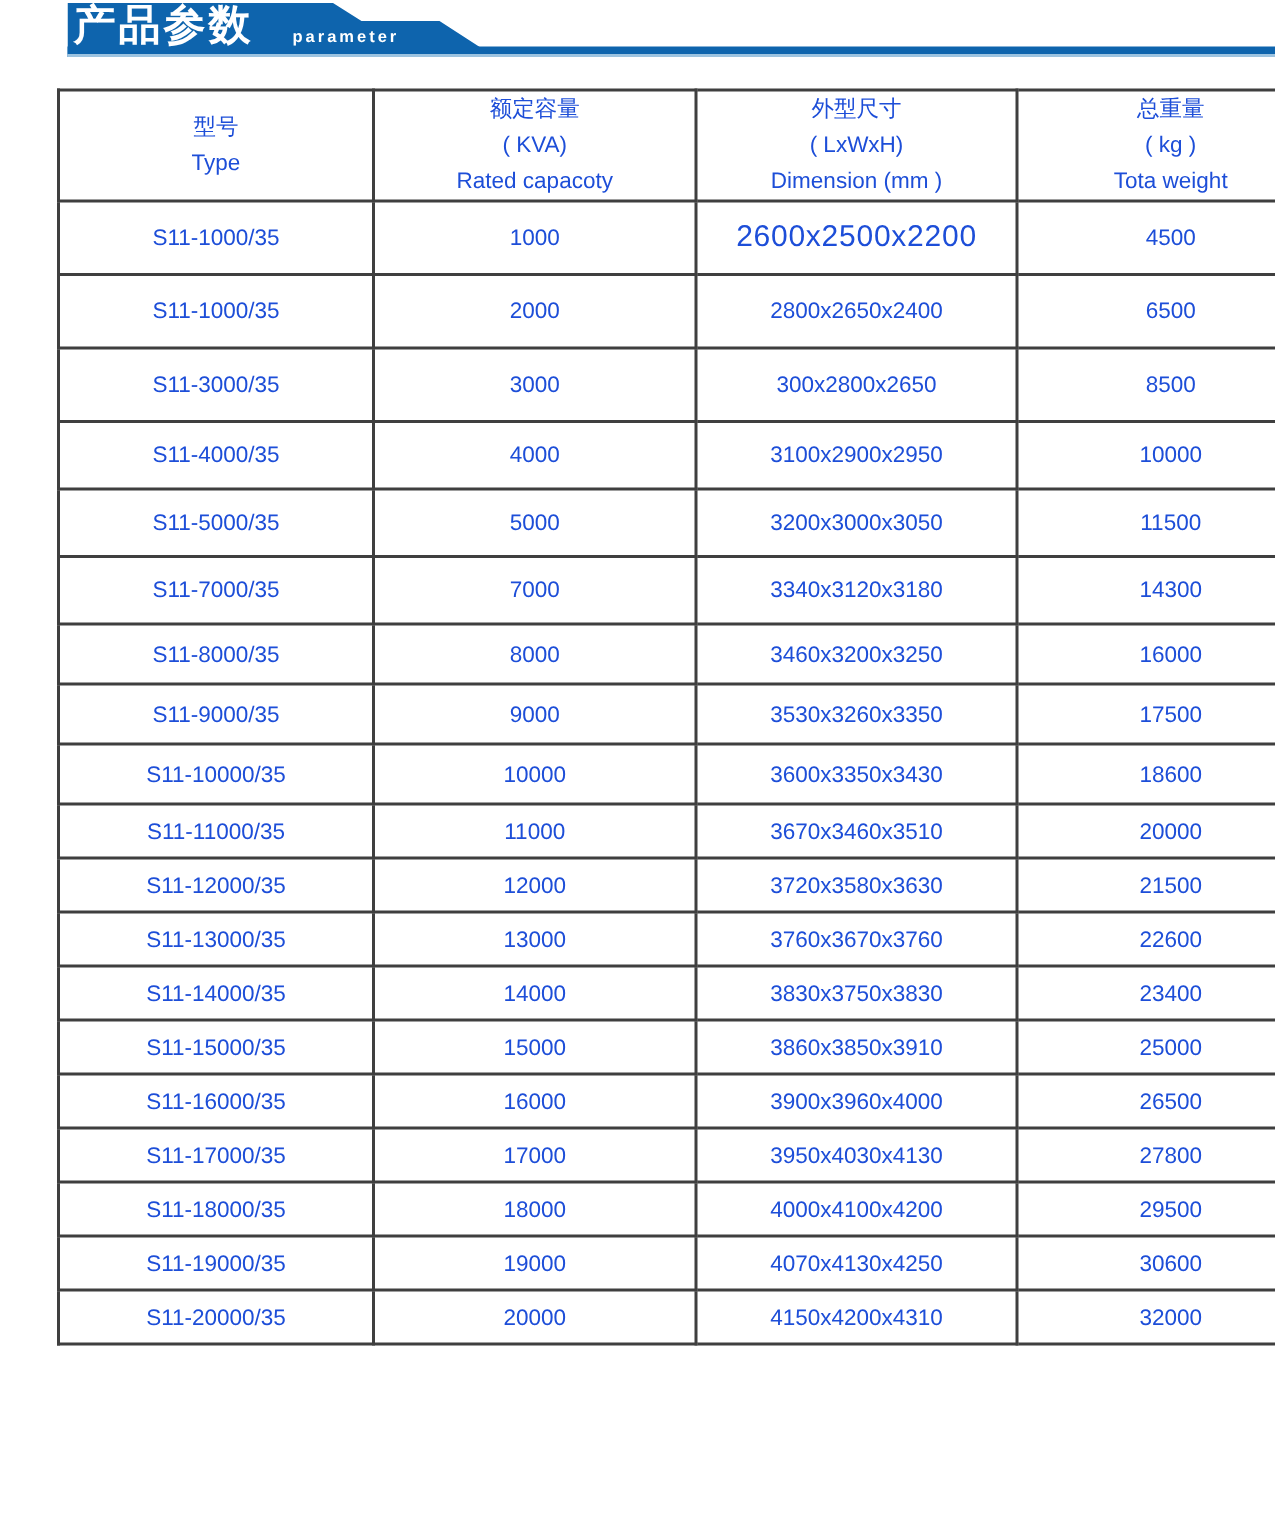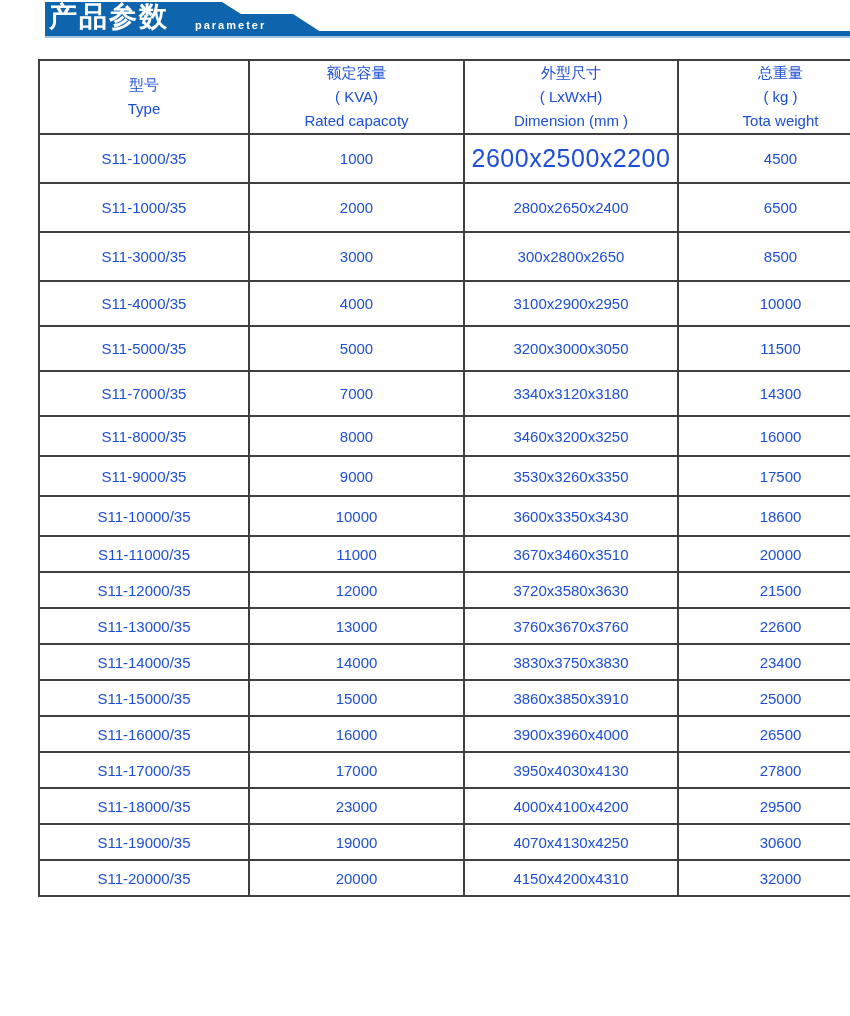--- a/index.html
+++ b/index.html
@@ -79,21 +79,21 @@
     font-weight: normal;
     font-size: 15px;
     overflow: hidden;
   }
   thead tr { height: 73px; }
   tbody tr { height: 36px; }
   tbody tr:nth-child(-n+9) { height: 40px; border-radius: 24px; }
   tbody tr:nth-child(-n+6) { height: 45px; }
   tbody tr:nth-child(-n+3) { height: 49px; }
   
-  tbody tr:nth-child(1) td:nth-child(3) { font-size: 25px; letter-spacing: 0.5px; }
+  tbody tr:nth-child(1) td:nth-child(3) { font-size: 20px; letter-spacing: 0.5px; }
   .th-line { line-height: 24px; }
   .th-line:empty { display: none; }
 </style>
 </head>
 <body>
 
 <div class="page">
 
   <div class="banner-wrap">
     <div class="banner-underline"></div>
@@ -226,21 +226,21 @@
           <td>26500</td>
         </tr>
         <tr>
           <td>S11-17000/35</td>
           <td>17000</td>
           <td>3950x4030x4130</td>
           <td>27800</td>
         </tr>
         <tr>
           <td>S11-18000/35</td>
-          <td>23000</td>
+          <td>18000</td>
           <td>4000x4100x4200</td>
           <td>29500</td>
         </tr>
         <tr>
           <td>S11-19000/35</td>
           <td>19000</td>
           <td>4070x4130x4250</td>
           <td>30600</td>
         </tr>
         <tr>

